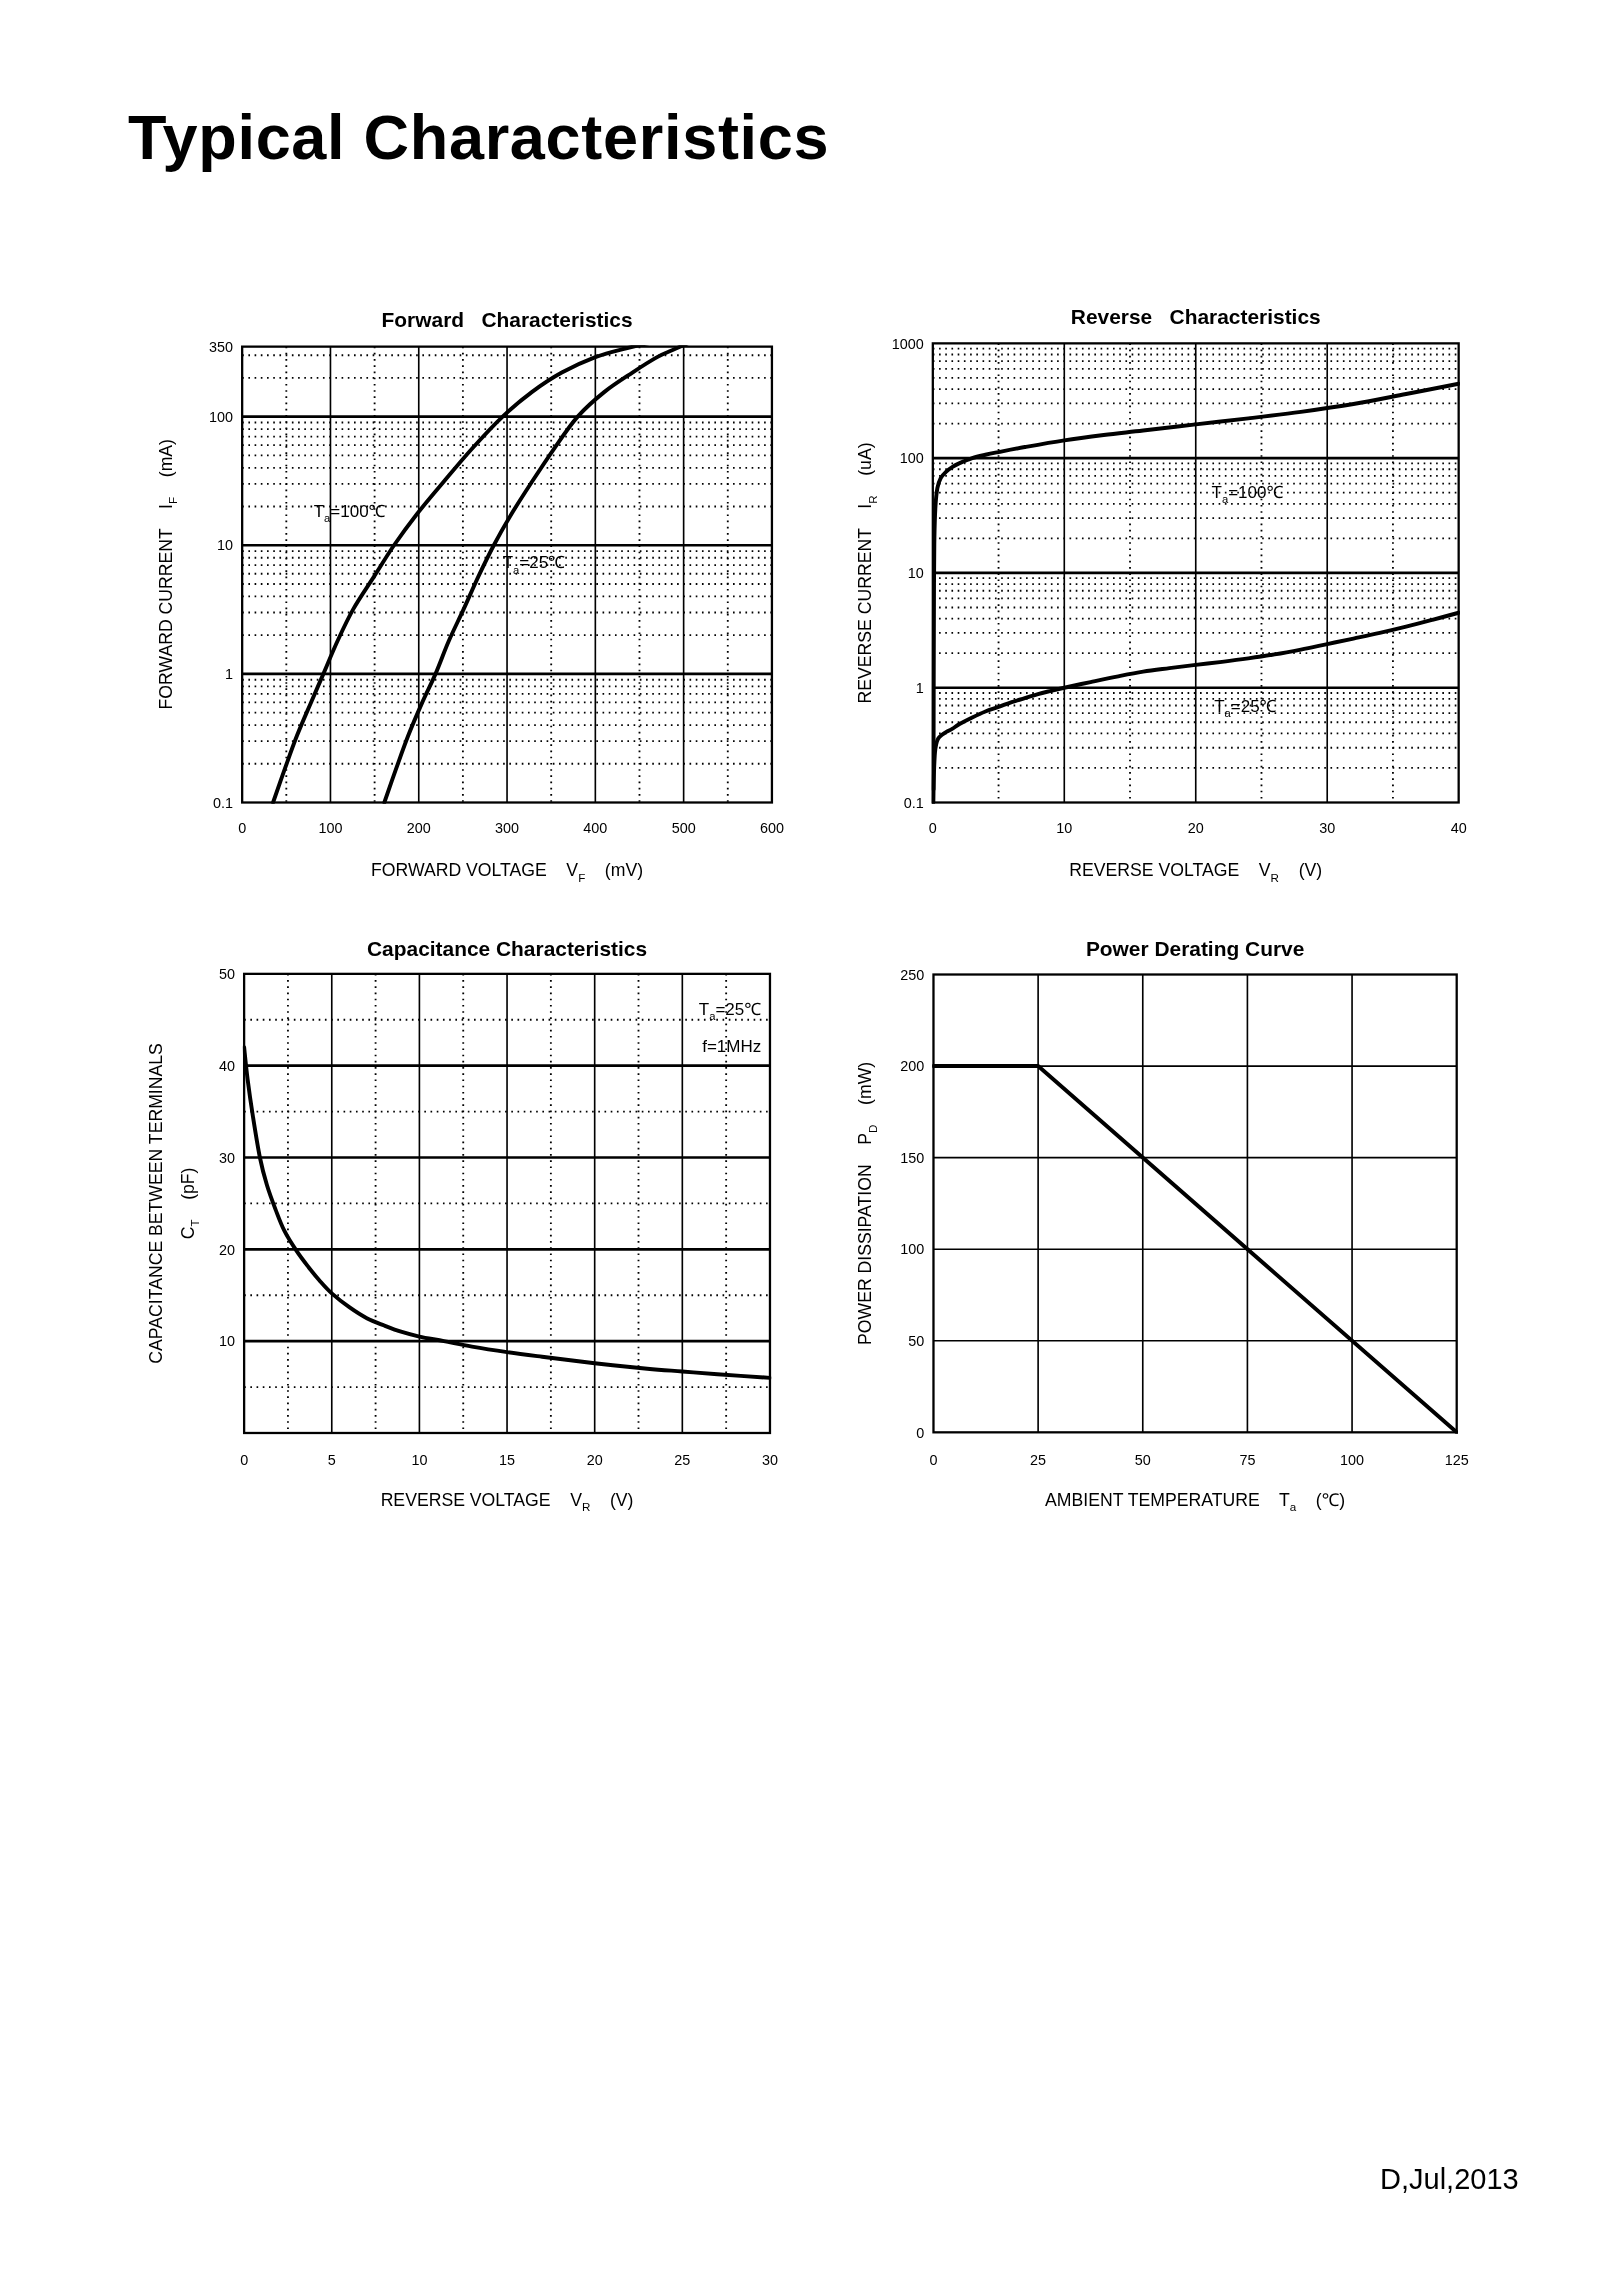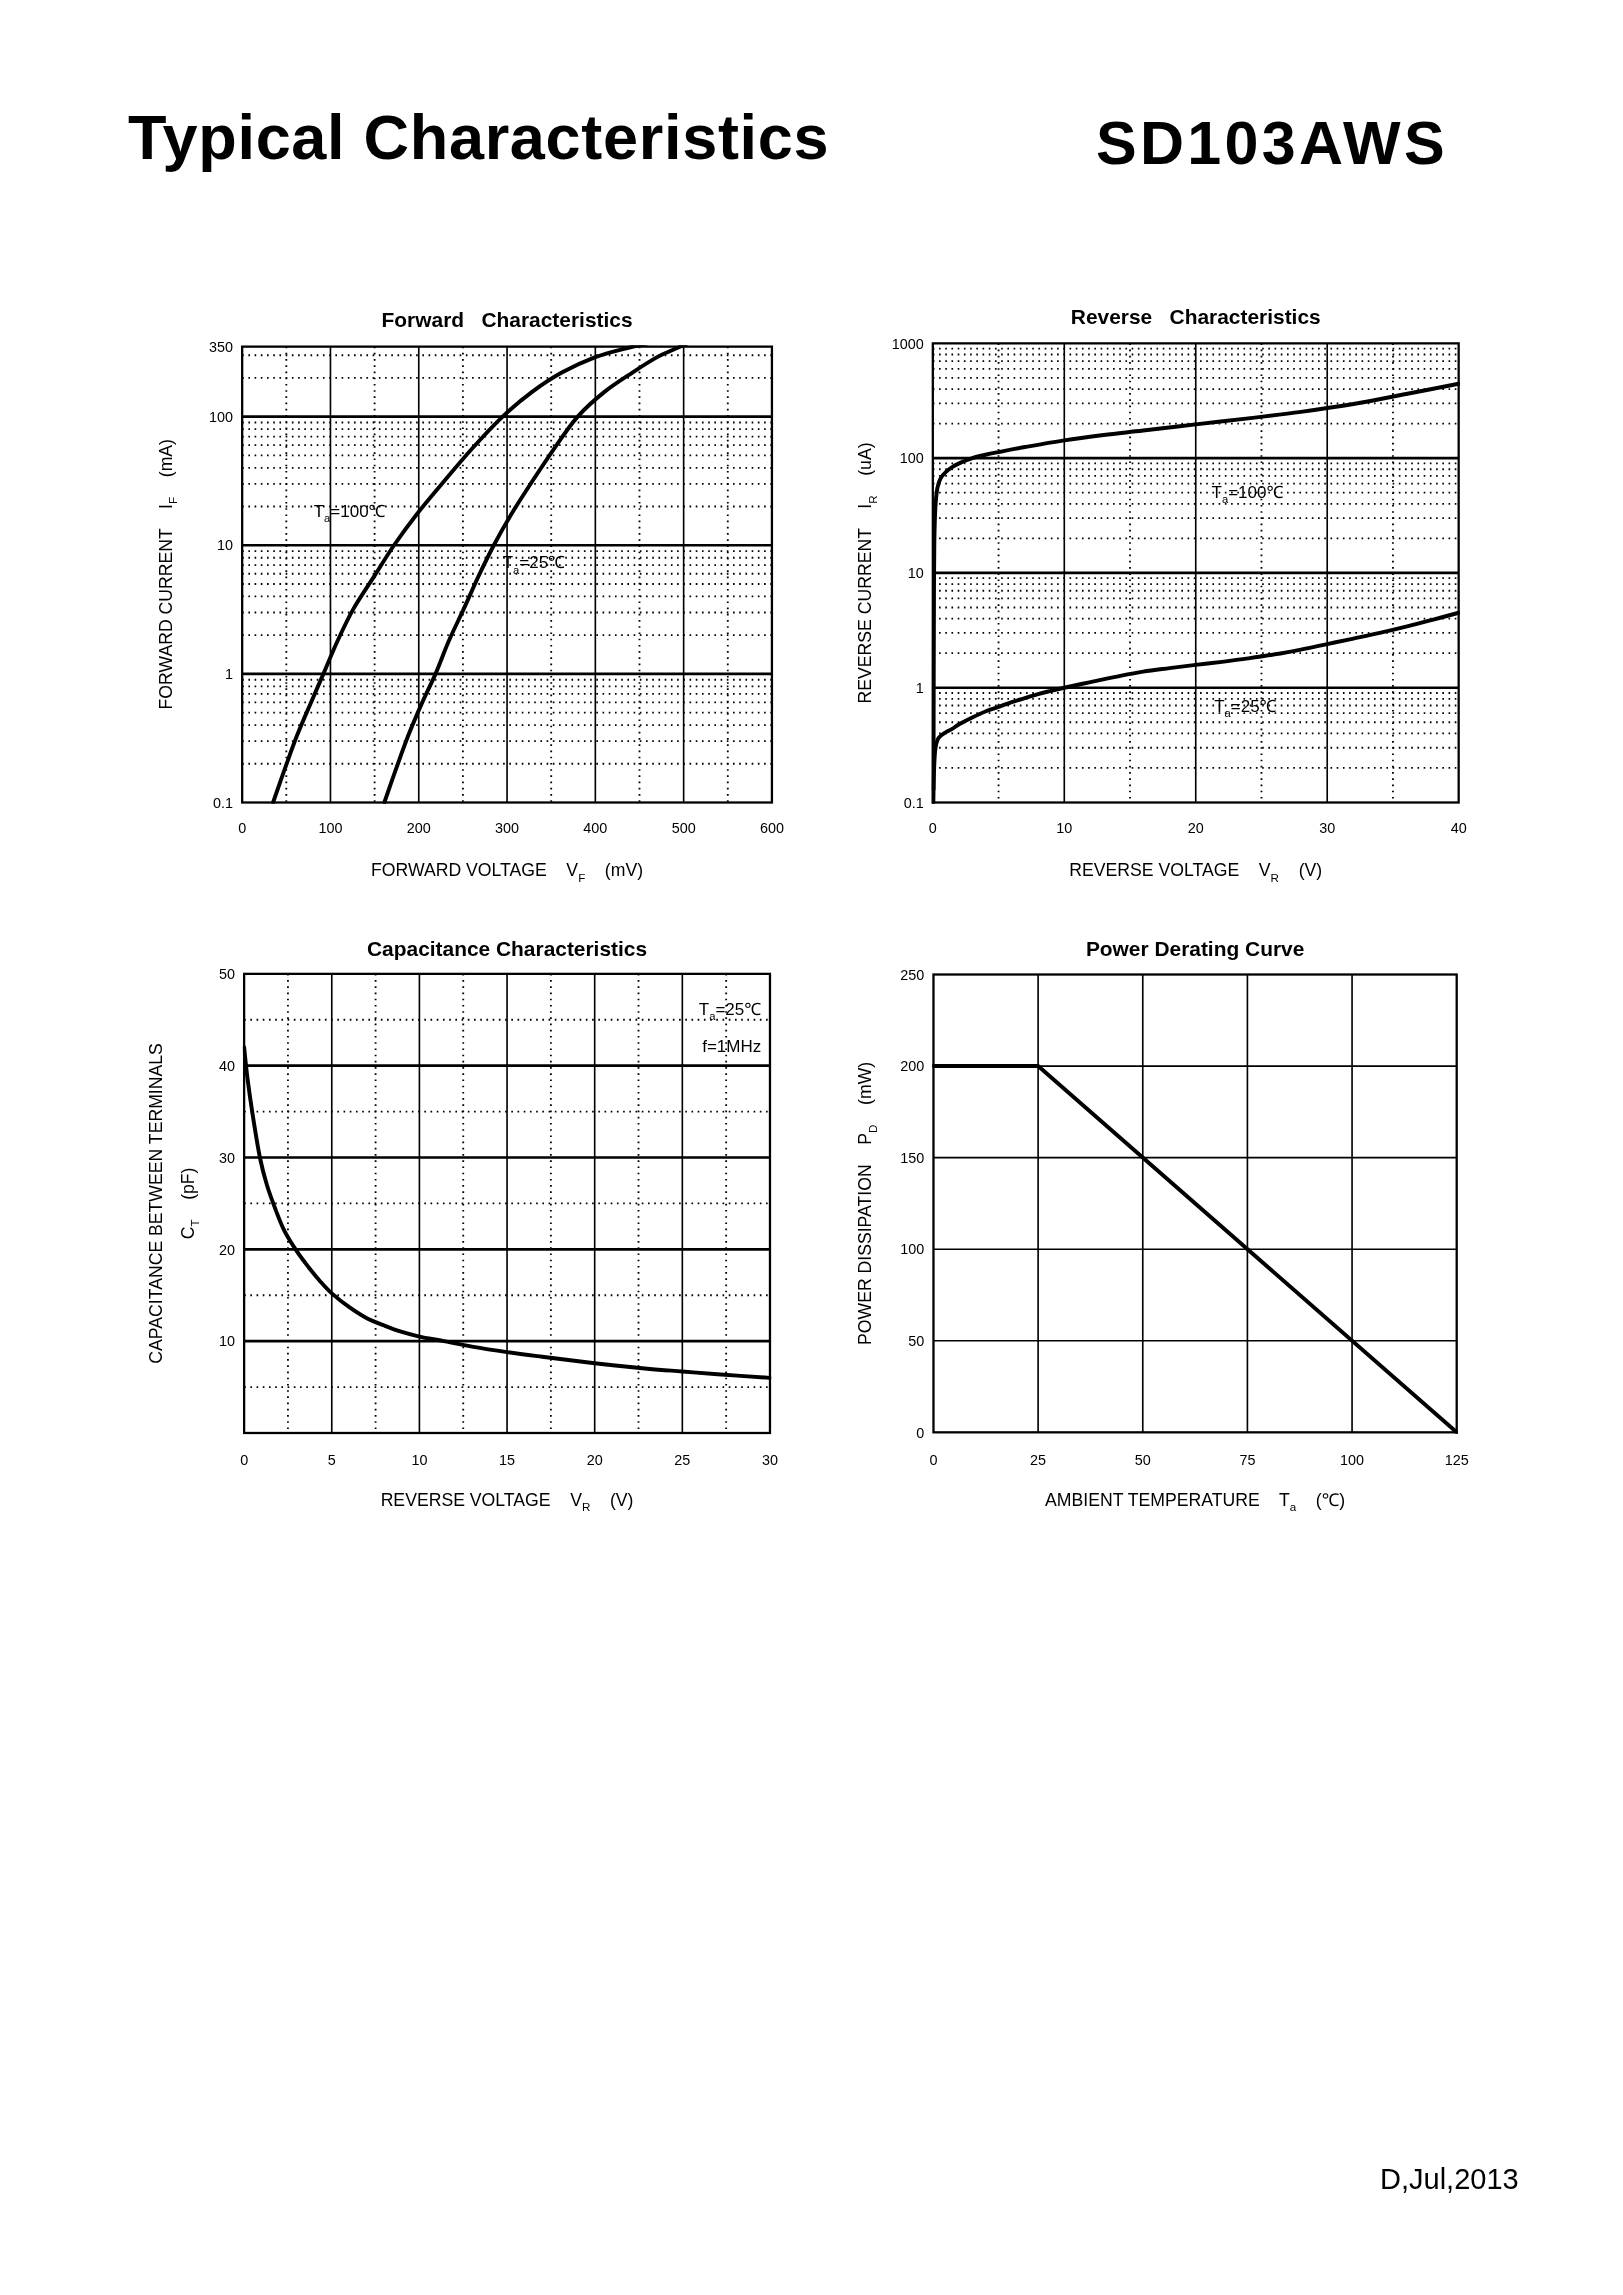--- a/index.html
+++ b/index.html
@@ -11,21 +11,20 @@
             letter-spacing:3.3px;line-height:1.1;}
   .footer-note{position:absolute;left:1380px;top:2163px;font-size:29px;}
   #charts{position:absolute;left:0;top:0;}
   svg text{white-space:pre;fill:#000;font-family:"Liberation Sans",sans-serif;}
 </style>
 </head>
 <body>
 
 <div class="page">
   <div class="hdr-title">Typical Characteristics</div>
-  <div class="hdr-part">SD103AWS</div>
   <svg id="charts" width="1623" height="2295" viewBox="0 0 2481 3509" xmlns="http://www.w3.org/2000/svg">
       <g>
         <line x1="437.5" y1="530" x2="437.5" y2="1227" stroke="#000" stroke-width="2.8" stroke-dasharray="2.5 7"></line>
         <line x1="572.5" y1="530" x2="572.5" y2="1227" stroke="#000" stroke-width="2.8" stroke-dasharray="2.5 7"></line>
         <line x1="707.5" y1="530" x2="707.5" y2="1227" stroke="#000" stroke-width="2.8" stroke-dasharray="2.5 7"></line>
         <line x1="842.5" y1="530" x2="842.5" y2="1227" stroke="#000" stroke-width="2.8" stroke-dasharray="2.5 7"></line>
         <line x1="977.5" y1="530" x2="977.5" y2="1227" stroke="#000" stroke-width="2.8" stroke-dasharray="2.5 7"></line>
         <line x1="1112.5" y1="530" x2="1112.5" y2="1227" stroke="#000" stroke-width="2.8" stroke-dasharray="2.5 7"></line>
         <line x1="370" y1="1167.797438324506" x2="1180" y2="1167.797438324506" stroke="#000" stroke-width="2.8" stroke-dasharray="2.5 7"></line>
         <line x1="370" y1="1133.1661597977104" x2="1180" y2="1133.1661597977104" stroke="#000" stroke-width="2.8" stroke-dasharray="2.5 7"></line>

